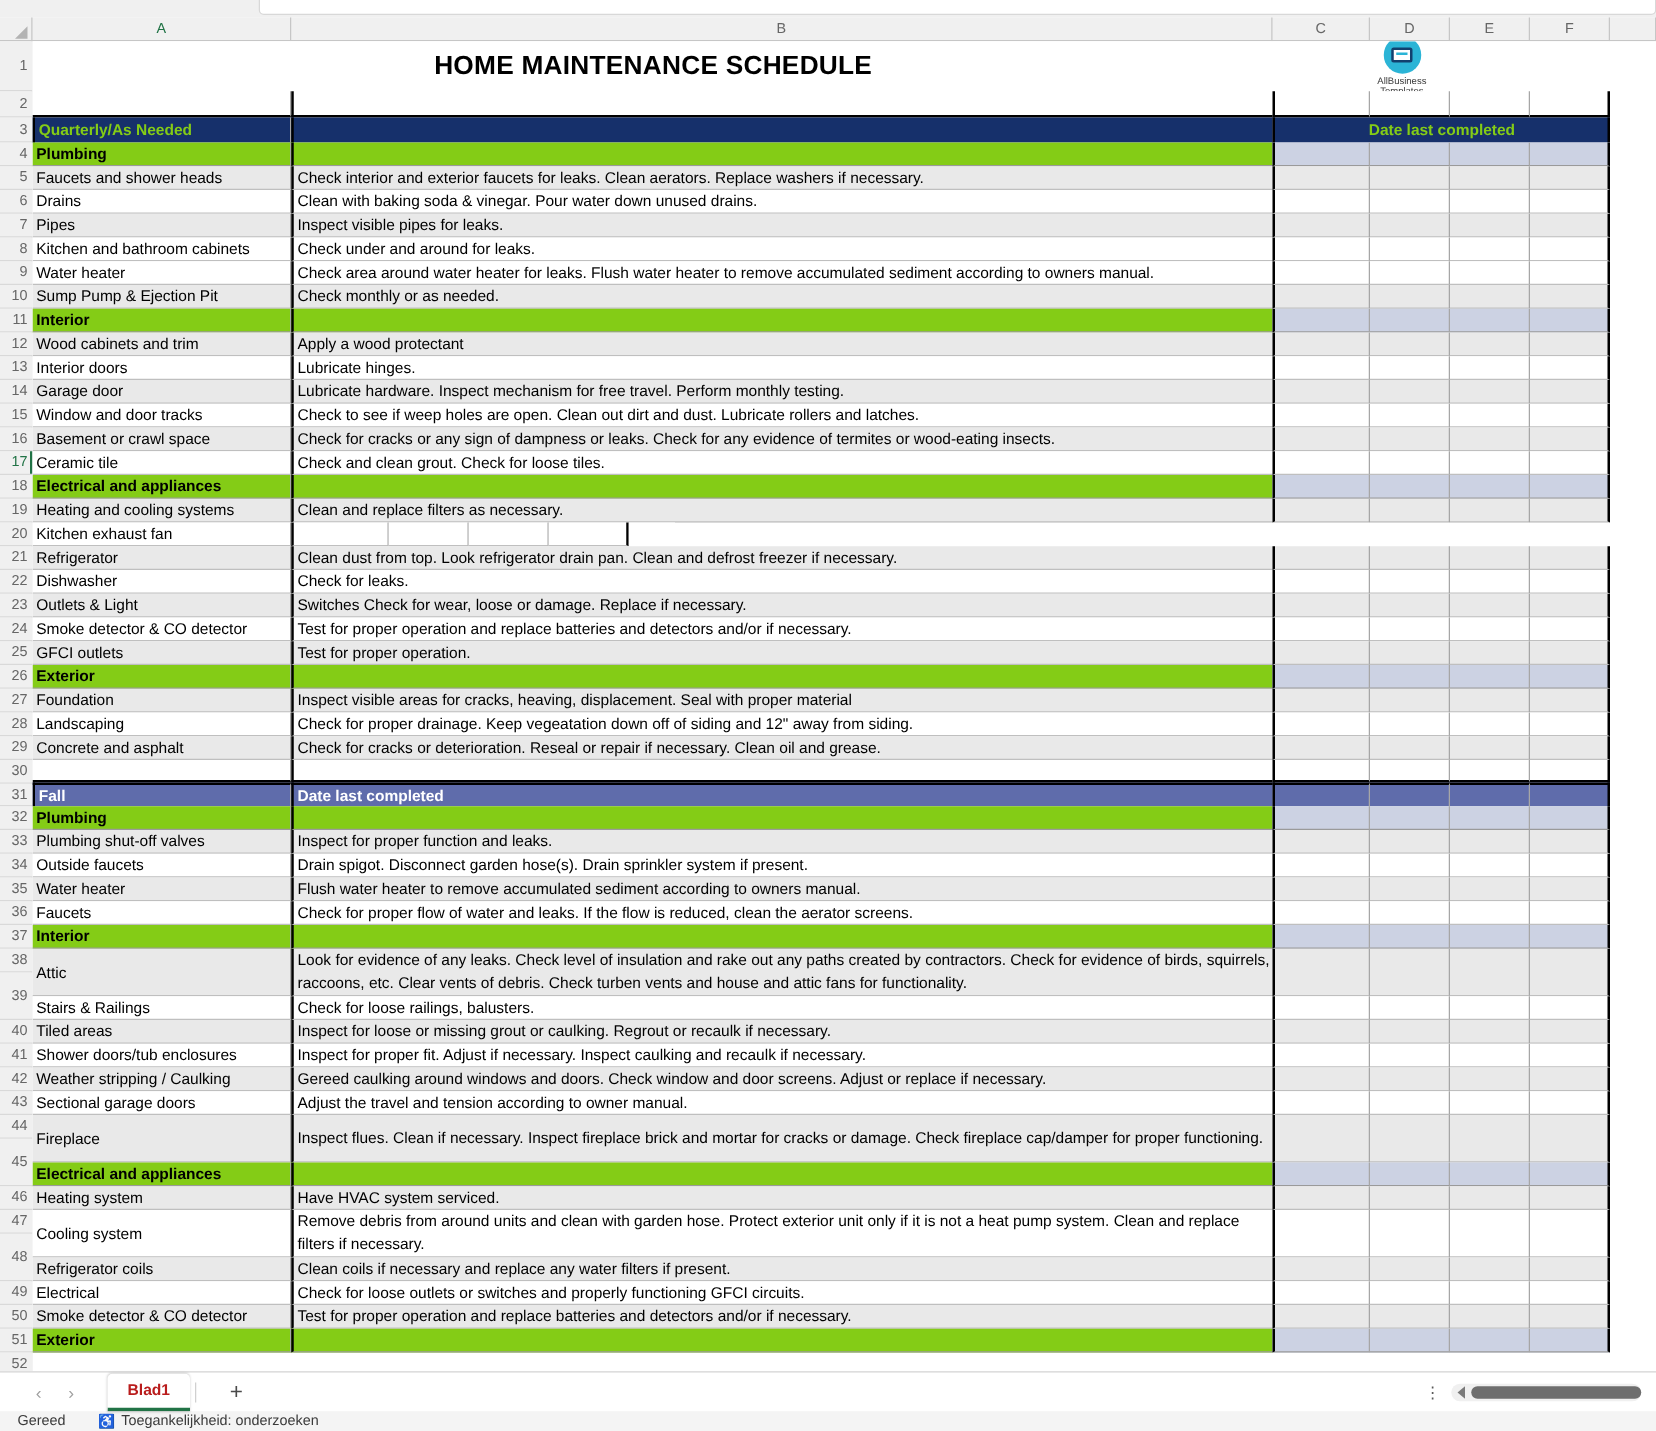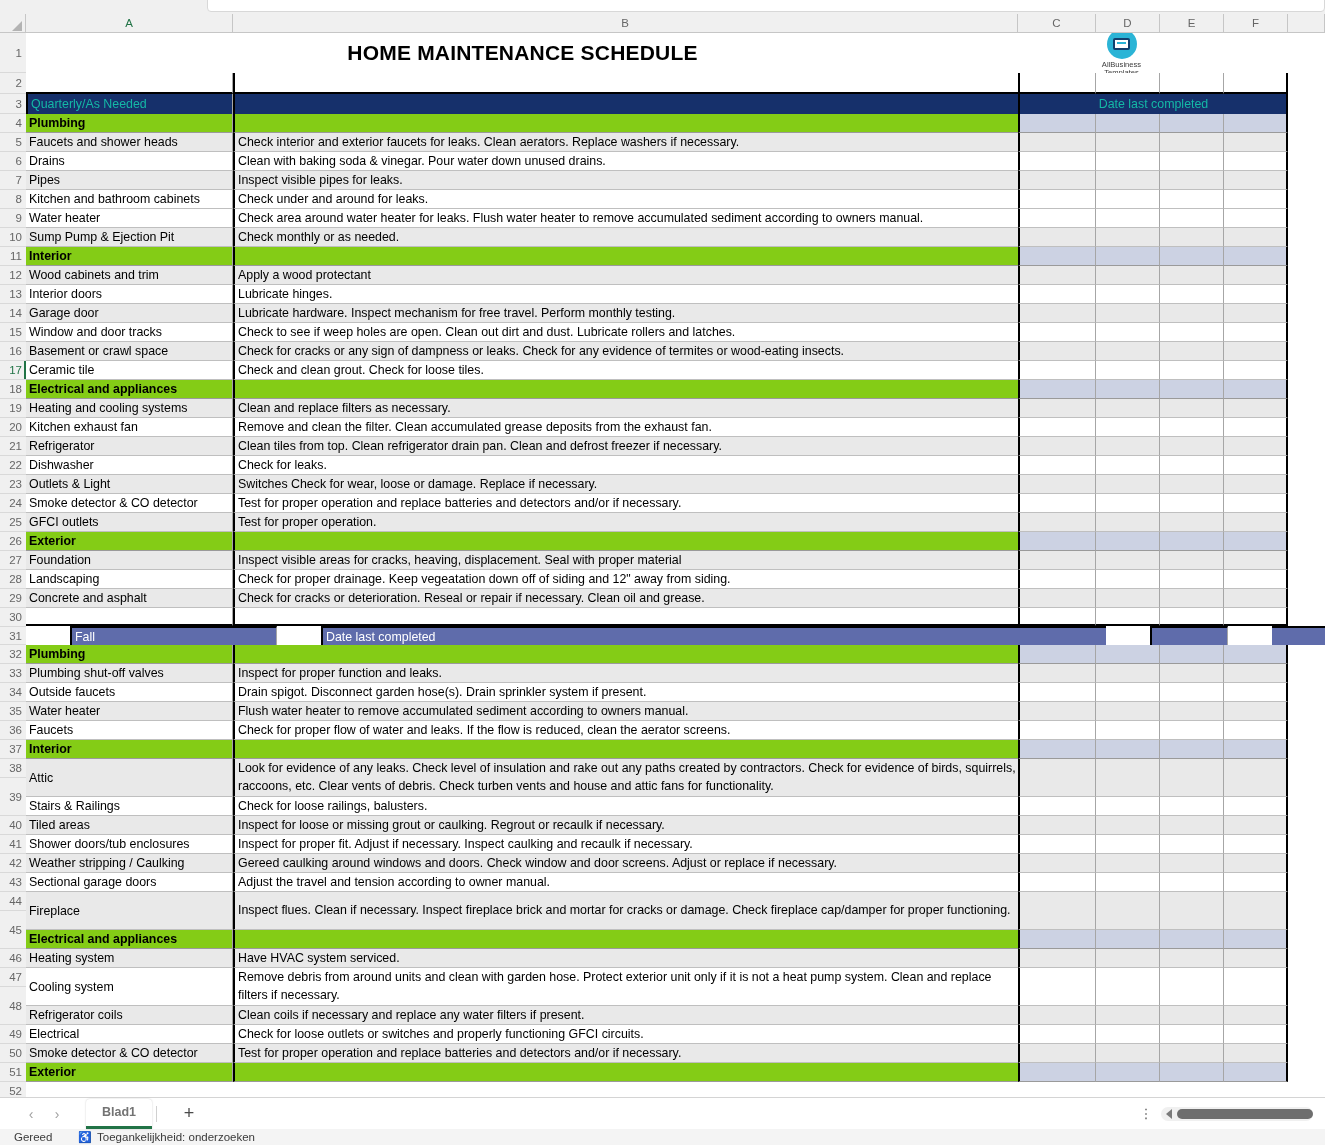--- a/index.html
+++ b/index.html
@@ -88,22 +88,22 @@
   .cC { width: 78px; }
   .cD { width: 64px; }
   .cE { width: 64px; }
   .cF { width: 64px; }
   .tail { width: 37px; }
 
   
   .sh  { background: #e9e9e9; }     
   .wh  { background: #ffffff; }
   .sec { background: #84cc16; font-weight: bold; }   
-  .navy{ background: #16306b; color:#14b8a6; font-weight:normal; }
-  .purp{ background: #5f6cab; color:#fff; font-weight:normal;margin-left:44px; }
+  .navy{ background: #16306b; color:#84cc16; font-weight:bold; }
+  .purp{ background: #5f6cab; color:#fff; font-weight:bold; }
   .shC { background: #e9e9e9; }
   .whC { background: #ffffff; }
   .secC{ background: #ccd2e3; }
 
   
   .bL { border-left: 2px solid #000; }
   .bR { border-right: 2px solid #000; }
   .thinR { border-right: 1px solid #a6a6a6; }
   .hairB { border-bottom: 1px solid #bfbfbf; }
   .grayB { border-bottom: 1px solid #9a9a9a; }
@@ -146,21 +146,21 @@
     display: flex; align-items: center;
   }
   .navarrow {
     width: 26px; height: 26px; display:flex; align-items:center; justify-content:center;
     color: #a0a0a0; font-size: 14px;
   }
   #navprev { margin-left: 18px; }
   #sheettab {
     margin-left: 16px; height: 30px; padding: 12px 16px;
     display: flex; align-items: center; justify-content: center;
-    font-size: 12.5px; font-weight: bold; color: #737373;
+    font-size: 12.5px; font-weight: bold; color: #b91c1c;
     background: #ffffff; border-radius: 4px 4px 0 0;
     border-bottom: 3px solid #217346;
     box-shadow: 0 0 2px rgba(0,0,0,.20);
     position: relative; z-index: 2;
   }
   #tabdiv {
     width: 1px; height: 16px; background: #d0d0d0; margin-left: 4px;
   }
   #addsheet {
     margin-left: 20px; width: 24px; height: 24px;
@@ -435,30 +435,29 @@
       <div class="cell cA sh thinR hairB ">Heating and cooling systems</div>
       <div class="cell cB sh bL hairB ">Clean and replace filters as necessary.</div>
       <div class="cell cC shC thinR hairB bL"></div>
       <div class="cell cD shC thinR hairB "></div>
       <div class="cell cE shC thinR hairB "></div>
       <div class="cell cF shC hairB bR"></div>
       <div class="cell tail wh"></div>
     </div>
     <div class="row" style="height: 19px;">
       <div class="cell cA wh thinR hairB ">Kitchen exhaust fan</div>
-      <div class="cell cB wh bL hairB ">Remove and clean the filter. Clean accumulated grease deposits from the exhaust fan.</div>
       <div class="cell cC whC thinR hairB bL"></div>
       <div class="cell cD whC thinR hairB "></div>
       <div class="cell cE whC thinR hairB "></div>
       <div class="cell cF whC hairB bR"></div>
       <div class="cell tail wh"></div>
     </div>
     <div class="row" style="height: 19px;">
       <div class="cell cA sh thinR hairB ">Refrigerator</div>
-      <div class="cell cB sh bL hairB ">Clean tiles from top. Clean refrigerator drain pan. Clean and defrost freezer if necessary.</div>
+      <div class="cell cB sh bL hairB ">Clean dust from top. Look refrigerator drain pan. Clean and defrost freezer if necessary.</div>
       <div class="cell cC shC thinR hairB bL"></div>
       <div class="cell cD shC thinR hairB "></div>
       <div class="cell cE shC thinR hairB "></div>
       <div class="cell cF shC hairB bR"></div>
       <div class="cell tail wh"></div>
     </div>
     <div class="row" style="height: 19px;">
       <div class="cell cA wh thinR hairB ">Dishwasher</div>
       <div class="cell cB wh bL hairB ">Check for leaks.</div>
       <div class="cell cC whC thinR hairB bL"></div>

